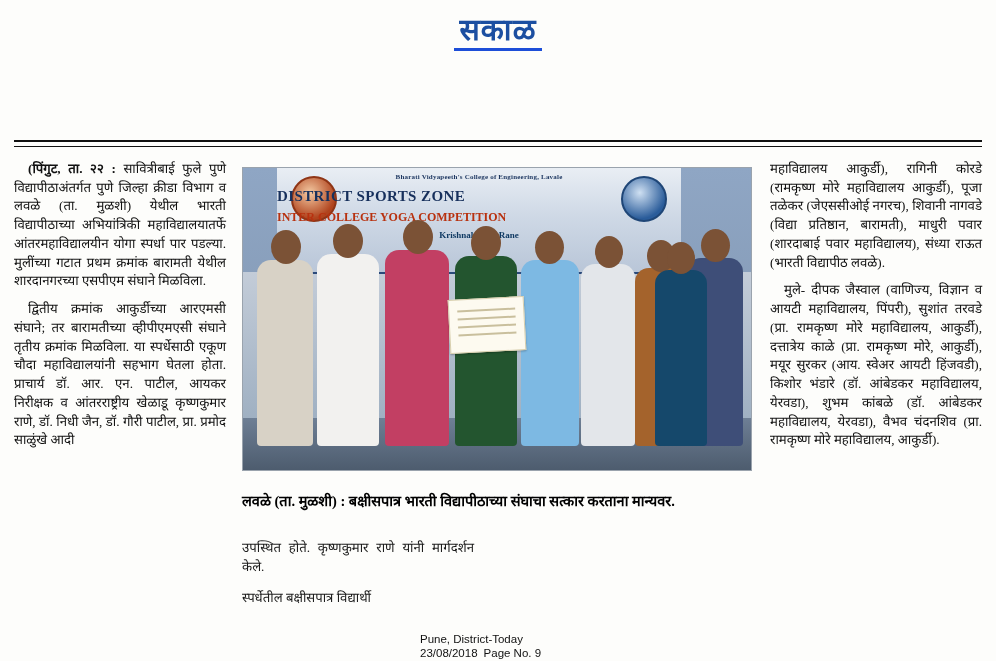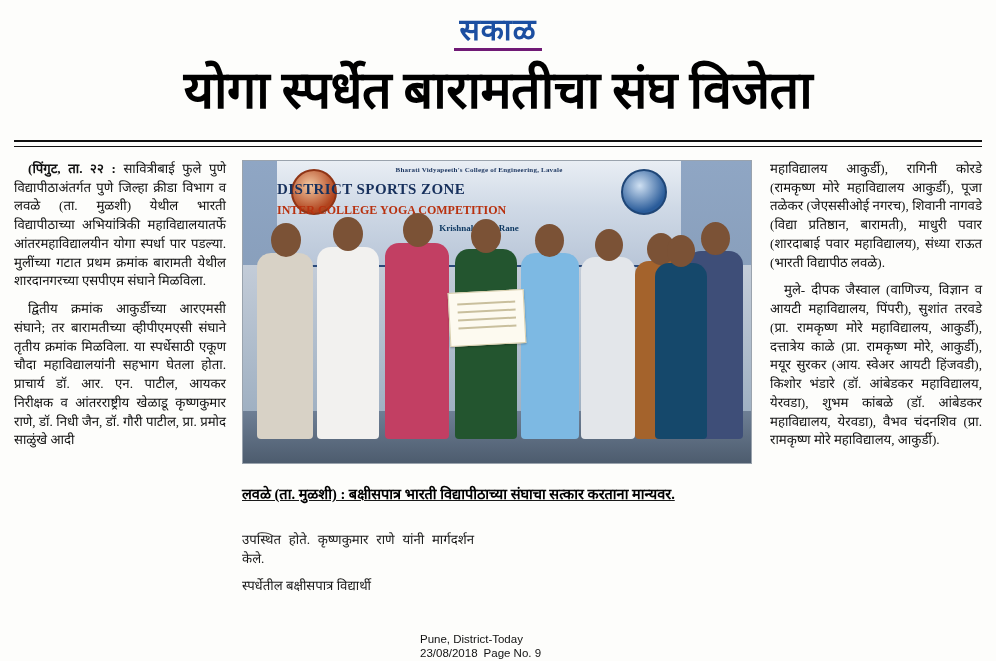--- a/index.html
+++ b/index.html
@@ -30,21 +30,21 @@
     text-align: center;
     height: 44px;
   }
   .masthead-logo {
     display: inline-block;
     font-family: "Liberation Serif", serif;
     font-weight: bold;
     font-size: 30px;
     letter-spacing: 1px;
     color: #1c4fa1;
-    border-bottom: 3px solid #701a75;
+    border-bottom: 3px solid #1d4ed8;
     padding: 0 6px 2px 6px;
     line-height: 1.05;
   }
   
   .headline {
     position: absolute;
     top: 62px;
     left: 0;
     width: 996px;
     text-align: center;
@@ -85,24 +85,23 @@
     margin: 0 0 9px 0;
     text-indent: 14px;
   }
   .col p.noindent { text-indent: 0; }
   .col-left  { left: 0;   width: 212px; }
   .col-right { left: 756px; width: 212px; }
 
   
   .center-block {
     position: absolute;
-    top: 0;
+    top: 7px;
     left: 228px;
     width: 602px;
-    text-decoration: underline;
   }
   .photo {
     width: 510px;
     height: 304px;
     position: relative;
     overflow: hidden;
     background: linear-gradient(#8fa6c4, #7e93ad);
     border: 1px solid #9aa3ad;
     box-sizing: border-box;
   }
@@ -191,21 +190,21 @@
     width: 510px;
     height: 100px;
   }
   .sub-col {
     position: absolute;
     top: 0;
     font-size: 13.2px;
     line-height: 1.45;
     text-align: justify;
   }
-  .sub-col p { margin: 4px 0 8px 0; text-indent: 0; }
+  .sub-col p { margin: 12px 0 8px 0; text-indent: 0; }
   .sub-col-a { left: 0; width: 232px; }
   .sub-col-b { left: 258px; width: 252px; }
 
   
   .footer-stamp {
     position: absolute;
     left: 420px;
     top: 632px;
     width: 260px;
     font-family: "Liberation Sans", sans-serif;
@@ -217,21 +216,20 @@
 </style>
 </head>
 <body>
 
 <div class="page">
 
   <div class="masthead">
     <span class="masthead-logo">सकाळ</span>
   </div>
 
-  <div class="headline">योगा स्पर्धेत बारामतीचा संघ विजेता</div>
 
   <div class="rule rule-top"></div>
   <div class="rule rule-bottom"></div>
 
   <div class="body-wrap">
 
     <div class="col col-left">
       <p><b>(पिंगुट, ता. २२ :</b> सावित्रीबाई फुले पुणे विद्यापीठाअंतर्गत पुणे जिल्हा क्रीडा विभाग व लवळे (ता. मुळशी) येथील भारती विद्यापीठाच्या अभियांत्रिकी महाविद्यालयातर्फे आंतरमहाविद्यालयीन योगा स्पर्धा पार पडल्या. मुलींच्या गटात प्रथम क्रमांक बारामती येथील शारदानगरच्या एसपीएम संघाने मिळविला.</p>
       <p>द्वितीय क्रमांक आकुर्डीच्या आरएमसी संघाने; तर बारामतीच्या व्हीपीएमएसी संघाने तृतीय क्रमांक मिळविला. या स्पर्धेसाठी एकूण चौदा महाविद्यालयांनी सहभाग घेतला होता. प्राचार्य डॉ. आर. एन. पाटील, आयकर निरीक्षक व आंतरराष्ट्रीय खेळाडू कृष्णकुमार राणे, डॉ. निधी जैन, डॉ. गौरी पाटील, प्रा. प्रमोद साळुंखे आदी</p>
     </div>

